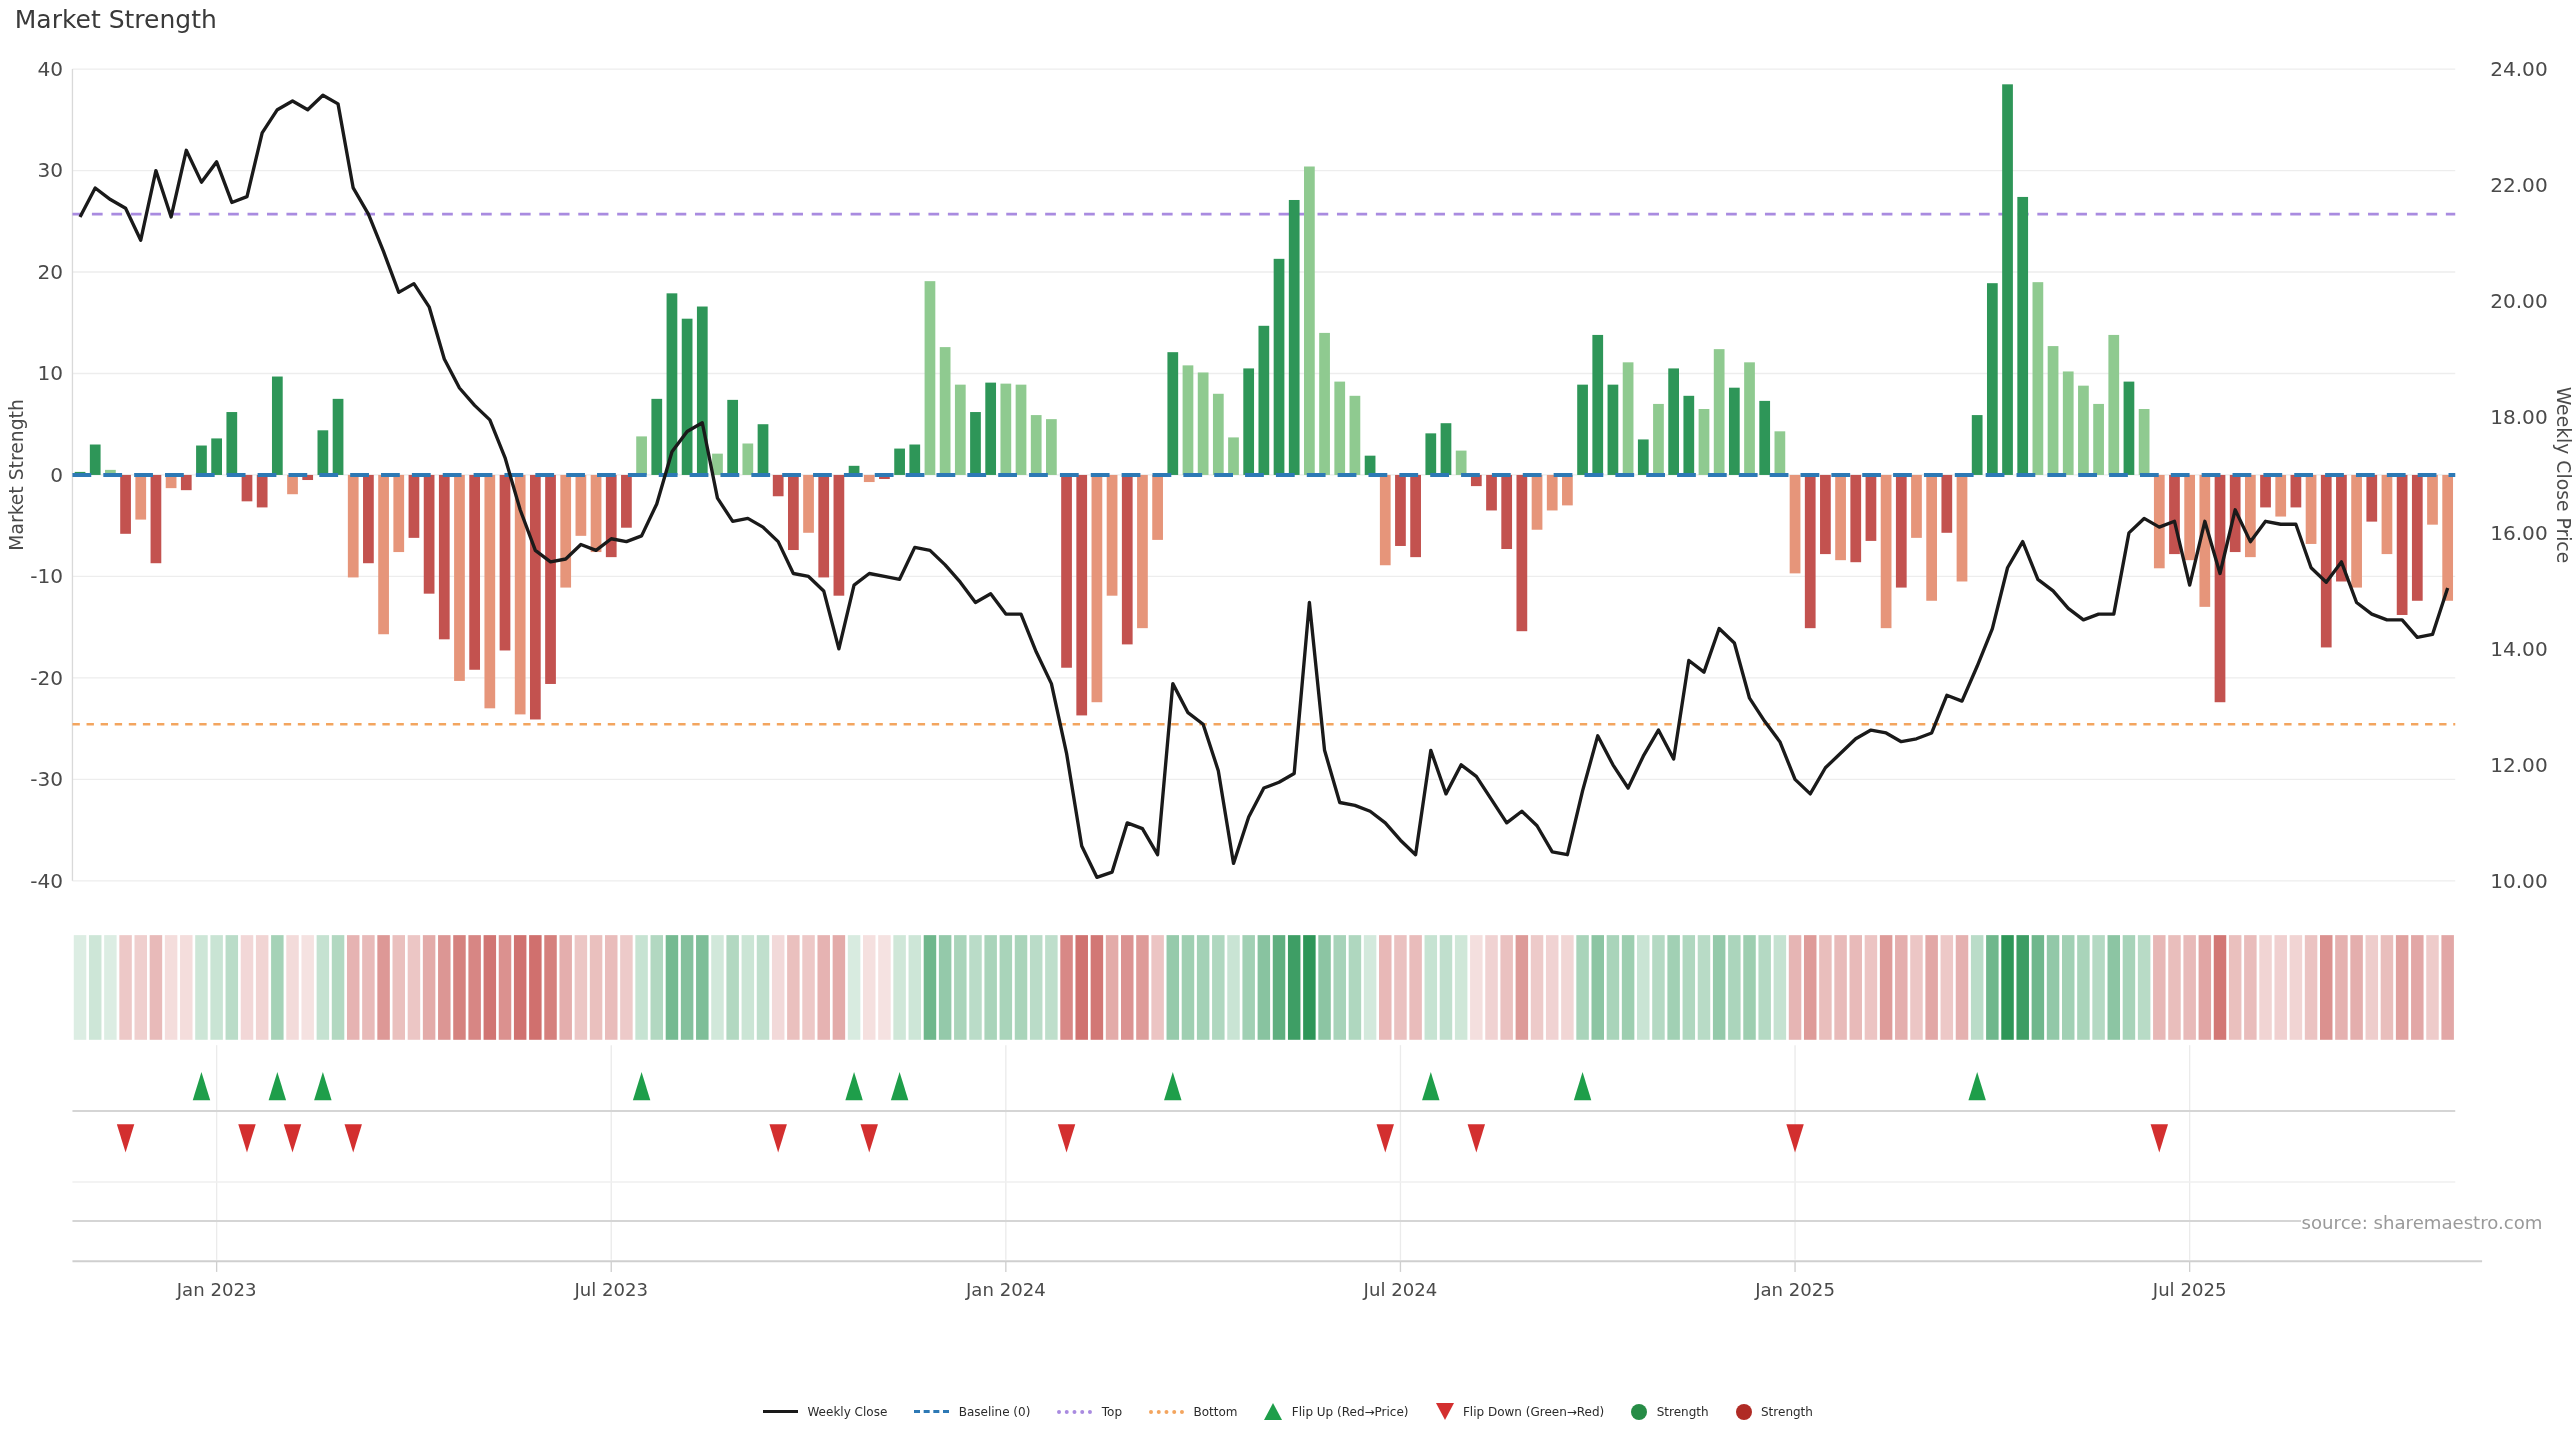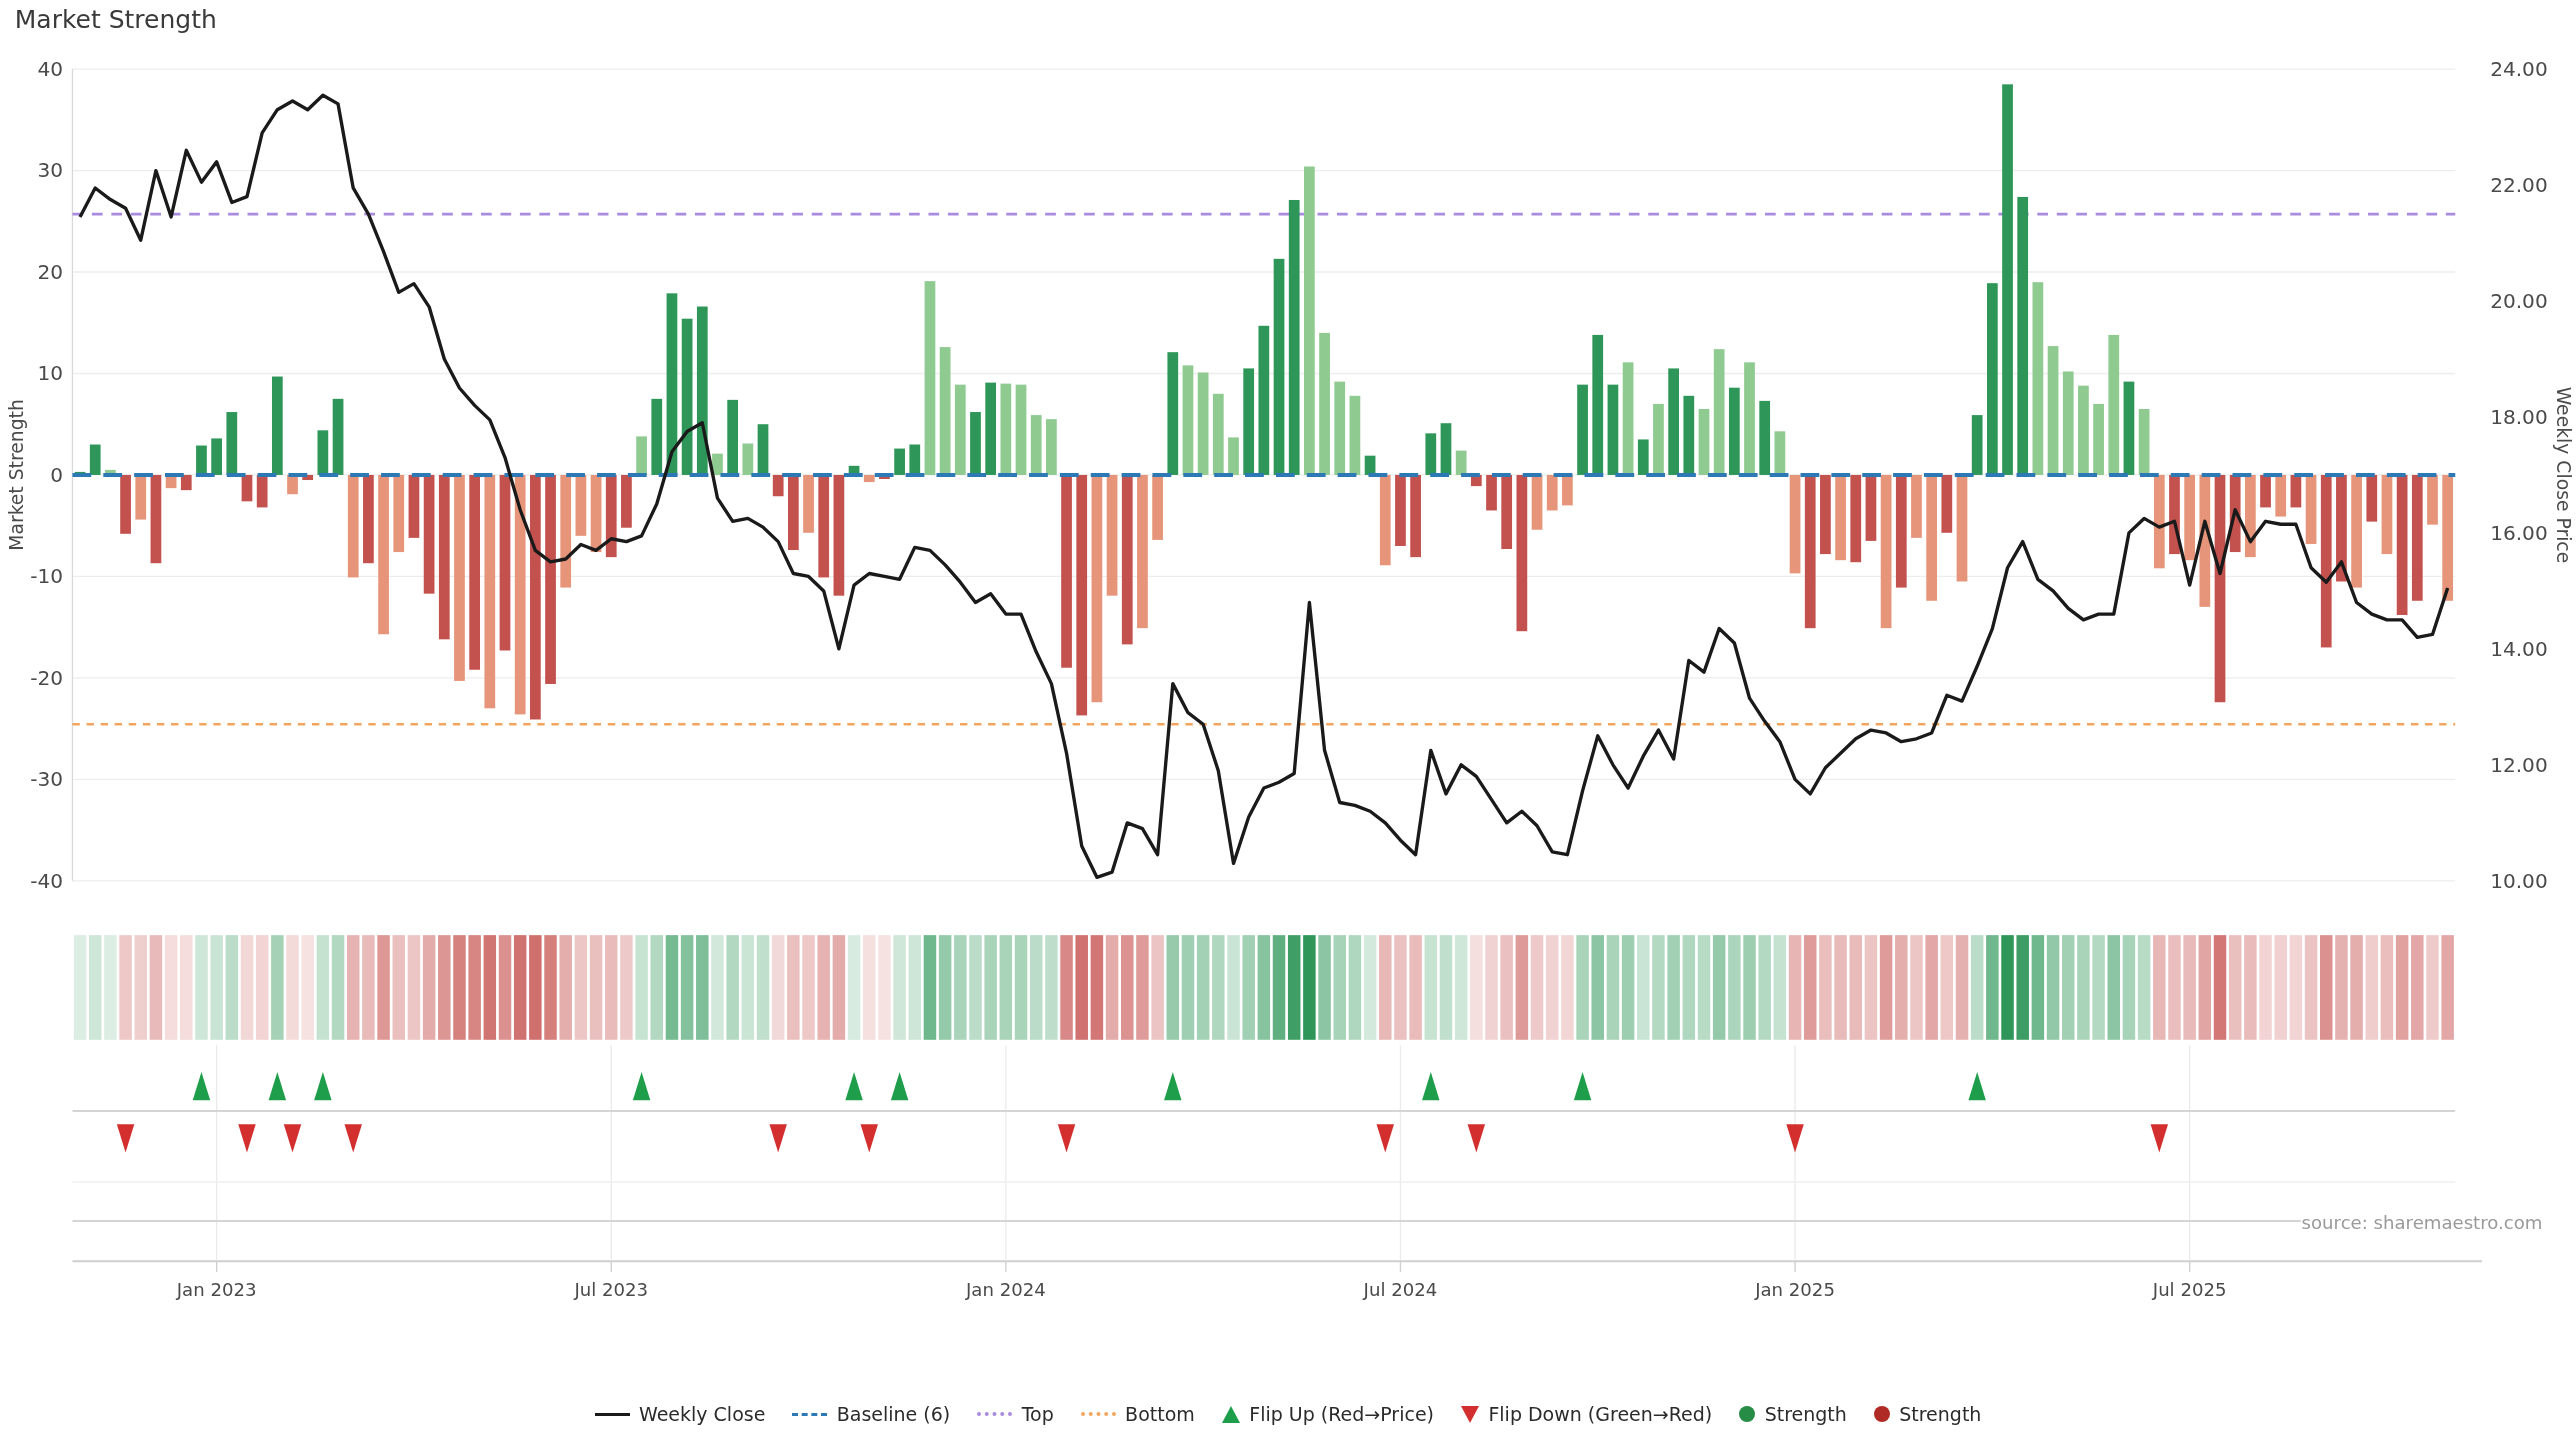--- a/index.html
+++ b/index.html
@@ -1,19 +1,19 @@
 <!DOCTYPE html>
 <html style="font-size:10.7px"><head>
 <meta charset="utf-8">
 <style>
   html,body{margin:0;padding:0;background:#ffffff;}
   body{width:2576px;height:1449px;position:relative;font-family:"DejaVu Sans","Liberation Sans",sans-serif;overflow:hidden;}
   #title{position:absolute;left:14.8px;top:5.4px;font-size:25px;color:#3a3a3a;}
   #chart-root{position:absolute;left:0;top:0;width:2576px;height:1449px;}
-  #legend{position:absolute;left:0;top:1403px;width:2576px;display:flex;justify-content:center;align-items:center;gap:27px;font-size:19px;color:#2b2b2b;}
+  #legend{position:absolute;left:0;top:1403px;width:2576px;display:flex;justify-content:center;align-items:center;gap:27px;font-size:12px;color:#2b2b2b;}
   .lg-item{display:flex;align-items:center;gap:9.4px;}
   .sw-line{display:inline-block;width:35px;height:0;border-top:3.4px solid #1a1a1a;}
   .sw-dash{display:inline-block;width:35px;height:0;border-top:3.4px dashed #2d79b5;}
   .sw-dot-purple{display:inline-block;width:35px;height:0;border-top:4px dotted #a98be0;}
   .sw-dot-orange{display:inline-block;width:35px;height:0;border-top:4px dotted #f3a55f;}
   .sw-tri-up{display:inline-block;width:0;height:0;border-left:9.4px solid transparent;border-right:9.4px solid transparent;border-bottom:17.4px solid #1e9e4a;}
   .sw-tri-down{display:inline-block;width:0;height:0;border-left:9.4px solid transparent;border-right:9.4px solid transparent;border-top:17.4px solid #d32f2f;}
   .sw-circ-pos{display:inline-block;width:16px;height:16px;border-radius:50%;background:#268c46;}
   .sw-circ-neg{display:inline-block;width:16px;height:16px;border-radius:50%;background:#b02b25;}
   svg text{font-family:"DejaVu Sans","Liberation Sans",sans-serif;}
@@ -419,21 +419,21 @@
     </svg>
 </div>
 
 <div id="legend">
     <span class="lg-item">
       <span class="sw-line"></span>
       <span>Weekly Close</span>
     </span>
     <span class="lg-item">
       <span class="sw-dash"></span>
-      <span>Baseline (6)</span>
+      <span>Baseline (0)</span>
     </span>
     <span class="lg-item">
       <span class="sw-dot-purple"></span>
       <span>Top</span>
     </span>
     <span class="lg-item">
       <span class="sw-dot-orange"></span>
       <span>Bottom</span>
     </span>
     <span class="lg-item">

